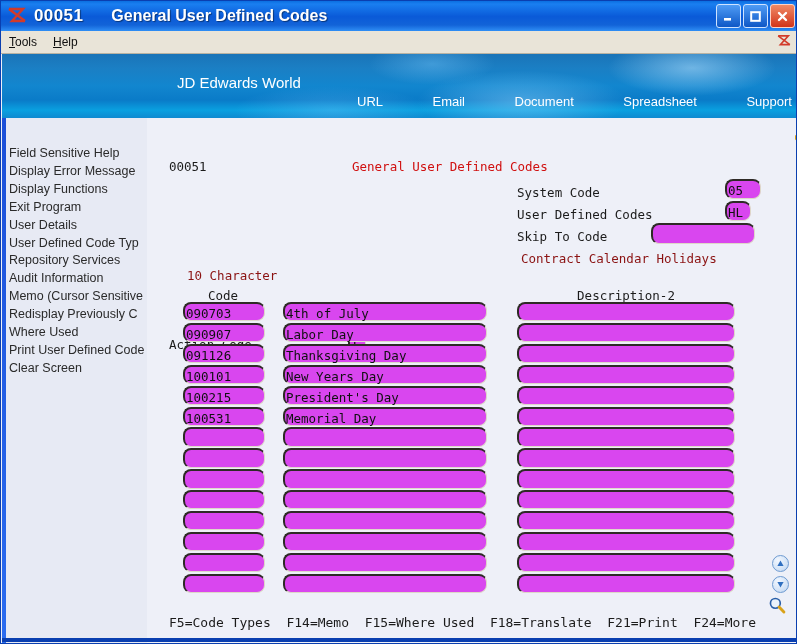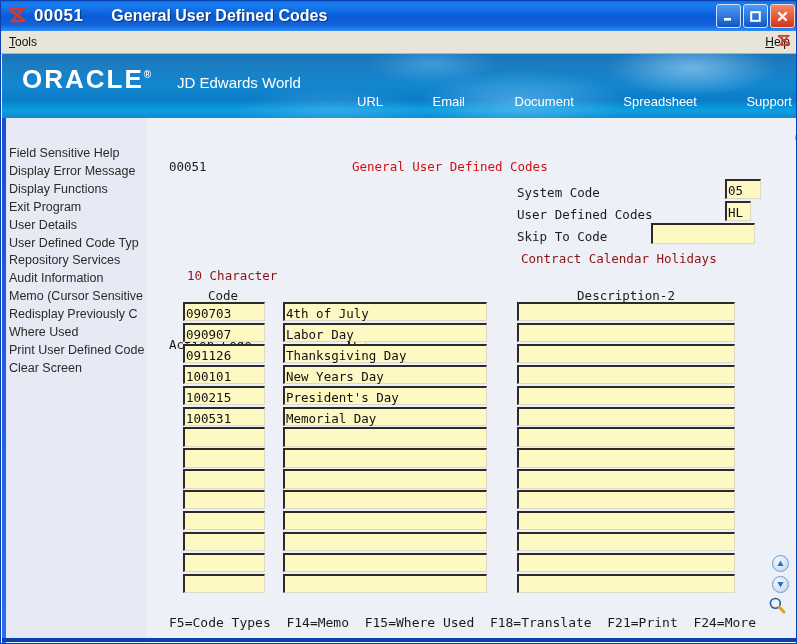--- a/index.html
+++ b/index.html
@@ -24,21 +24,21 @@
           text-shadow:1px 1px 1px rgba(0,0,0,.45);}
   .tb-btns{position:absolute;right:3px;top:3px;display:flex;gap:2px;}
   .tb-btn{width:23px;height:22px;border:1px solid #cfe3ff;border-radius:3px;
      display:flex;align-items:center;justify-content:center;
      background:linear-gradient(to bottom,#4f9cf5,#0e57c6);}
   .tb-btn.close{background:linear-gradient(to bottom,#f08a66,#d2341a);border-color:#ffd2c4;}
   .tb-btn svg{display:block;}
 
   
   .menubar{position:absolute;left:0;top:30px;width:797px;height:22px;
-     background:#e9e4d8;border-bottom:1px solid #b8b2a3;display:flex;align-items:center;justify-content:space-between;}
+     background:#e9e4d8;border-bottom:1px solid #b8b2a3;display:flex;align-items:center;}
   .menu-item{font-size:12px;color:#101010;padding:1px 8px;cursor:default;}
   .menu-item u{text-decoration:underline;}
   .menubar .mb-right{position:absolute;right:6px;top:2px;color:#d23b2a;
      font-size:14px;font-weight:bold;font-family:"DejaVu Sans",sans-serif;}
 
   
   .banner{position:absolute;left:1px;top:53px;width:795px;height:64px;overflow:hidden;
     background:
       radial-gradient(ellipse 120px 40px at 690px 14px, rgba(180,225,255,.55), rgba(180,225,255,0) 70%),
       radial-gradient(ellipse 150px 45px at 520px 48px, rgba(150,215,255,.45), rgba(150,215,255,0) 70%),
@@ -72,23 +72,23 @@
   .form{position:absolute;left:146px;top:117px;right:1px;bottom:1px;background:#eef0f8;}
   .mono{font-family:"DejaVu Sans Mono","Liberation Mono",monospace;}
 
   .f-progid{position:absolute;left:22px;top:41px;font-size:12.5px;color:#1b1b1b;}
   .f-title{position:absolute;left:205px;top:41px;font-size:12.5px;color:#d01010;}
 
   .lbl{position:absolute;font-size:12.5px;color:#1b1b1b;}
   .lbl-red{position:absolute;font-size:12.5px;color:#8b1212;}
 
   
-  .ibox{position:absolute;box-sizing:border-box;background:#fef9c3;
+  .ibox{position:absolute;box-sizing:border-box;background:#d946ef;
      border-top:2px solid #2e2a26;border-left:2px solid #2e2a26;
-     border-right:1px solid #ded8c8;border-bottom:1px solid #ded8c8;}
+     border-right:1px solid #ded8c8;border-bottom:1px solid #ded8c8;border-radius:8px;}
   .ibox input{
      box-sizing:border-box;width:100%;height:100%;border:0;outline:0;background:transparent;
      font-family:"DejaVu Sans Mono","Liberation Mono",monospace;font-size:12.5px;color:#101010;
      padding:0 1px;}
 
   
   .grid-head{position:absolute;font-size:12.5px;color:#1b1b1b;text-align:center;}
   .sect{position:absolute;font-size:12.5px;color:#8b1212;}
 
   
@@ -142,21 +142,20 @@
     <div class="menu-item"><u>H</u>elp</div>
     <div class="mb-right">
       <svg width="16" height="16" viewBox="0 0 22 22">
         <path d="M3 4 H17 L6 16 H19" stroke="#d23b2a" stroke-width="2.2" fill="none"></path>
         <path d="M3 4 L19 16" stroke="#d23b2a" stroke-width="2.2" fill="none"></path>
       </svg>
     </div>
   </div>
 
   <div class="banner">
-    <div class="oracle-logo"><span>ORACLE</span><span class="reg">®</span></div>
     <div class="jde">JD Edwards World</div>
     <div class="banner-links">
       <span>URL</span>
       <span>Email</span>
       <span>Document</span>
       <span>Spreadsheet</span>
       <span>Support</span>
     </div>
   </div>
 

